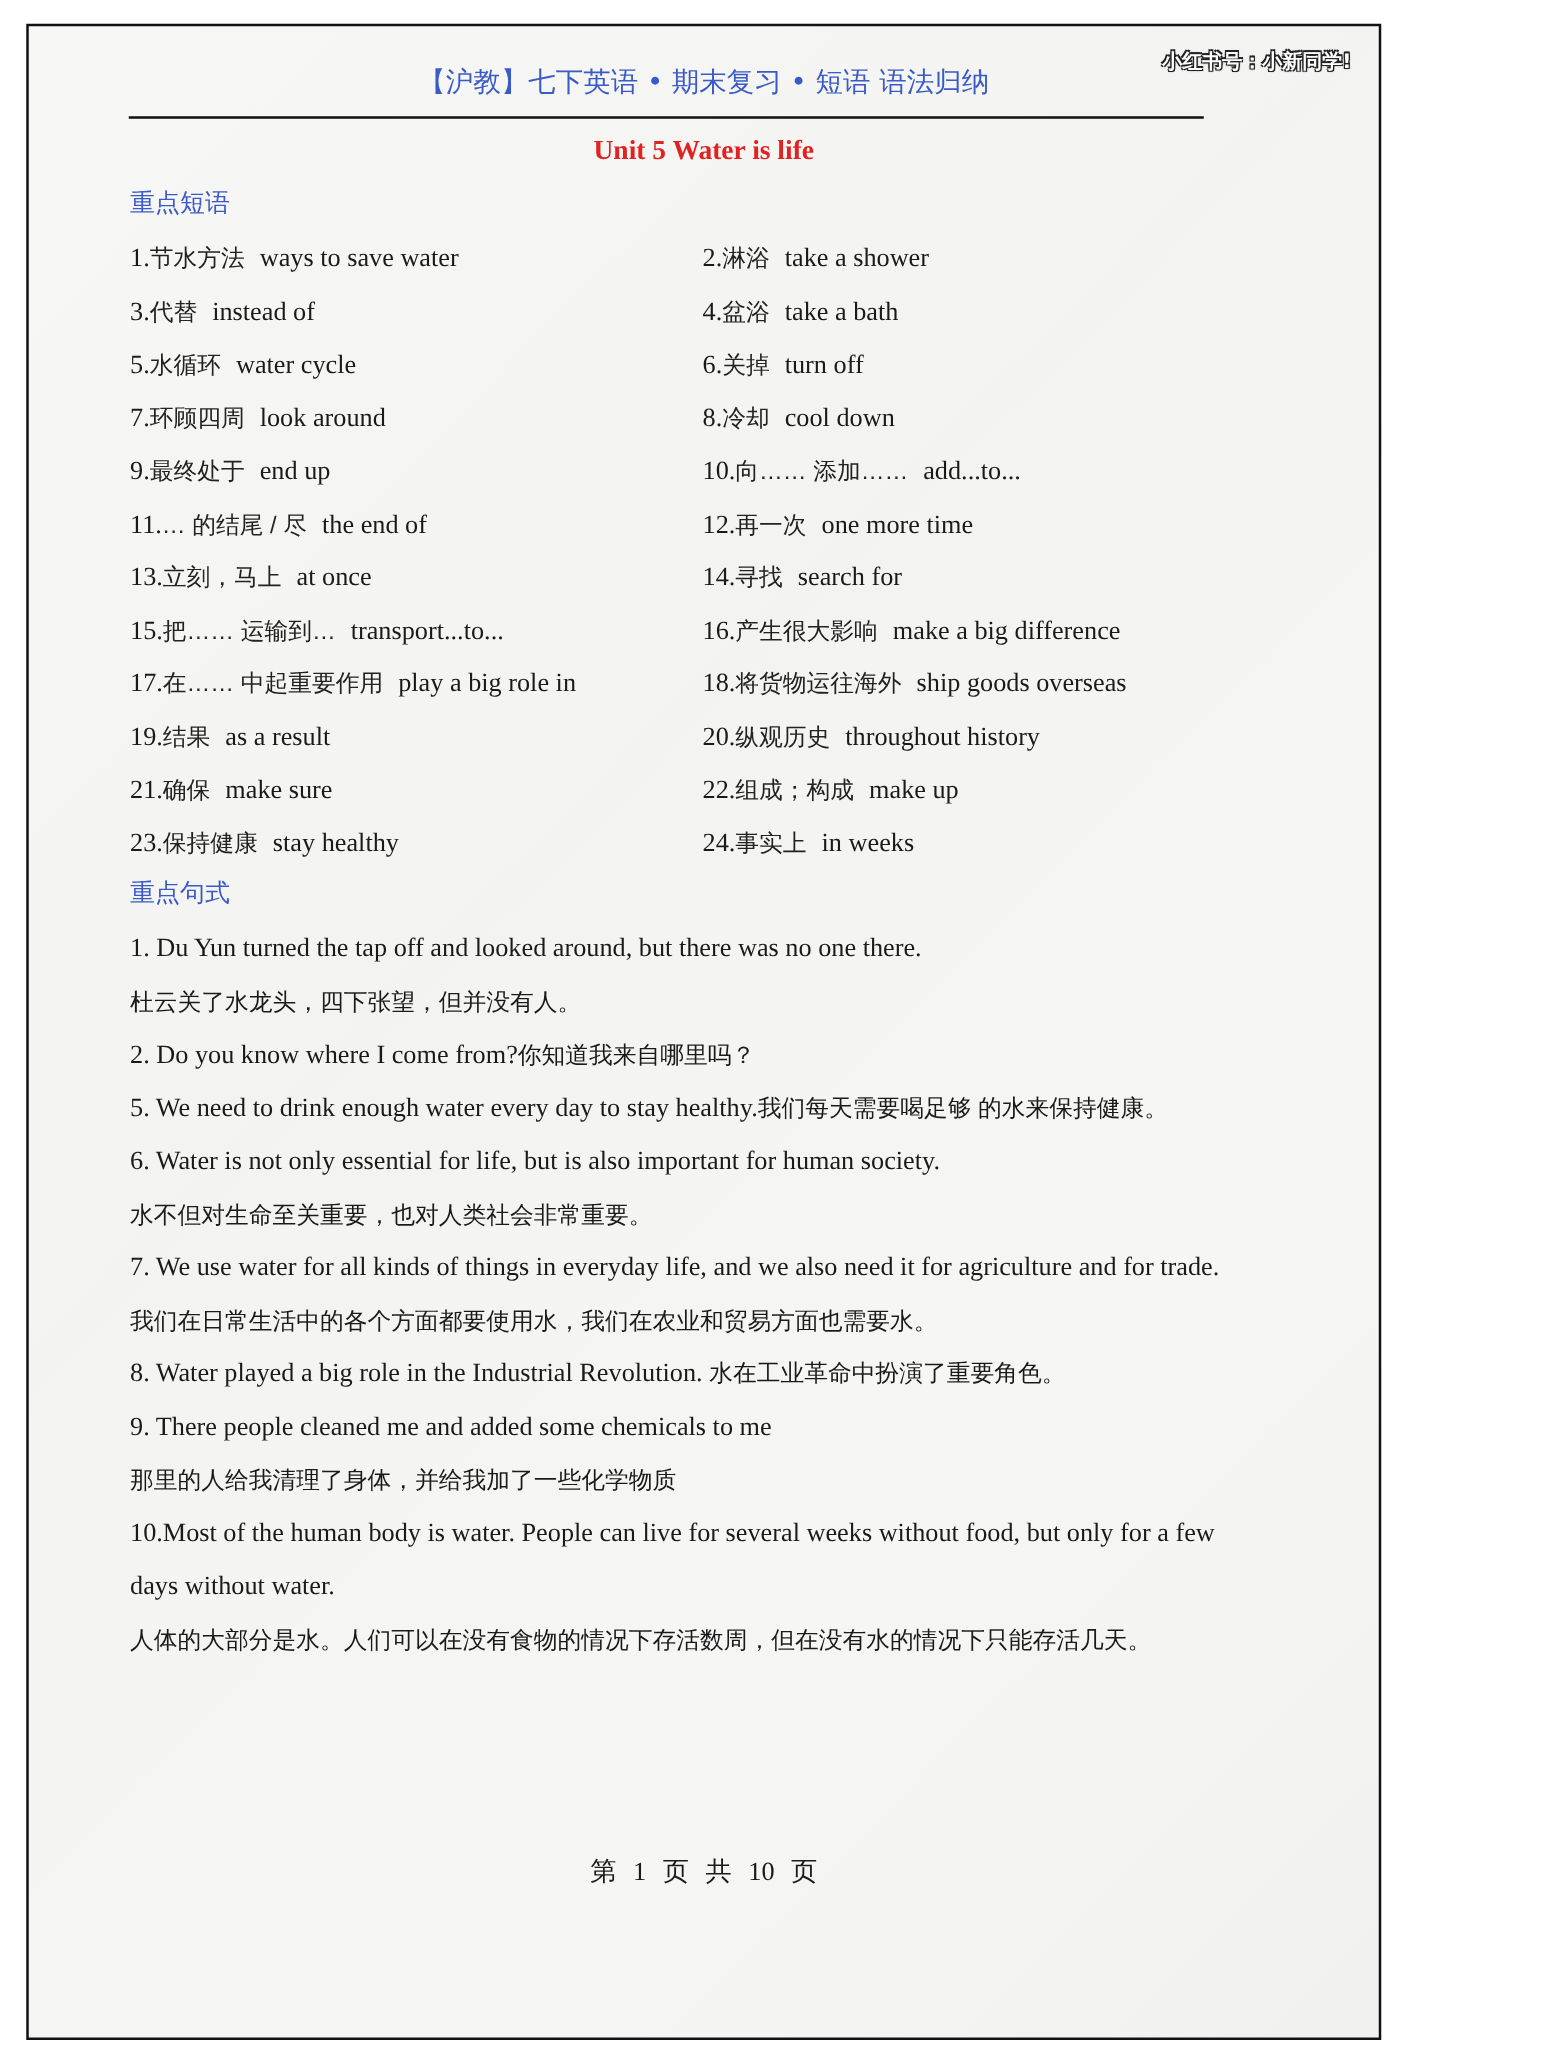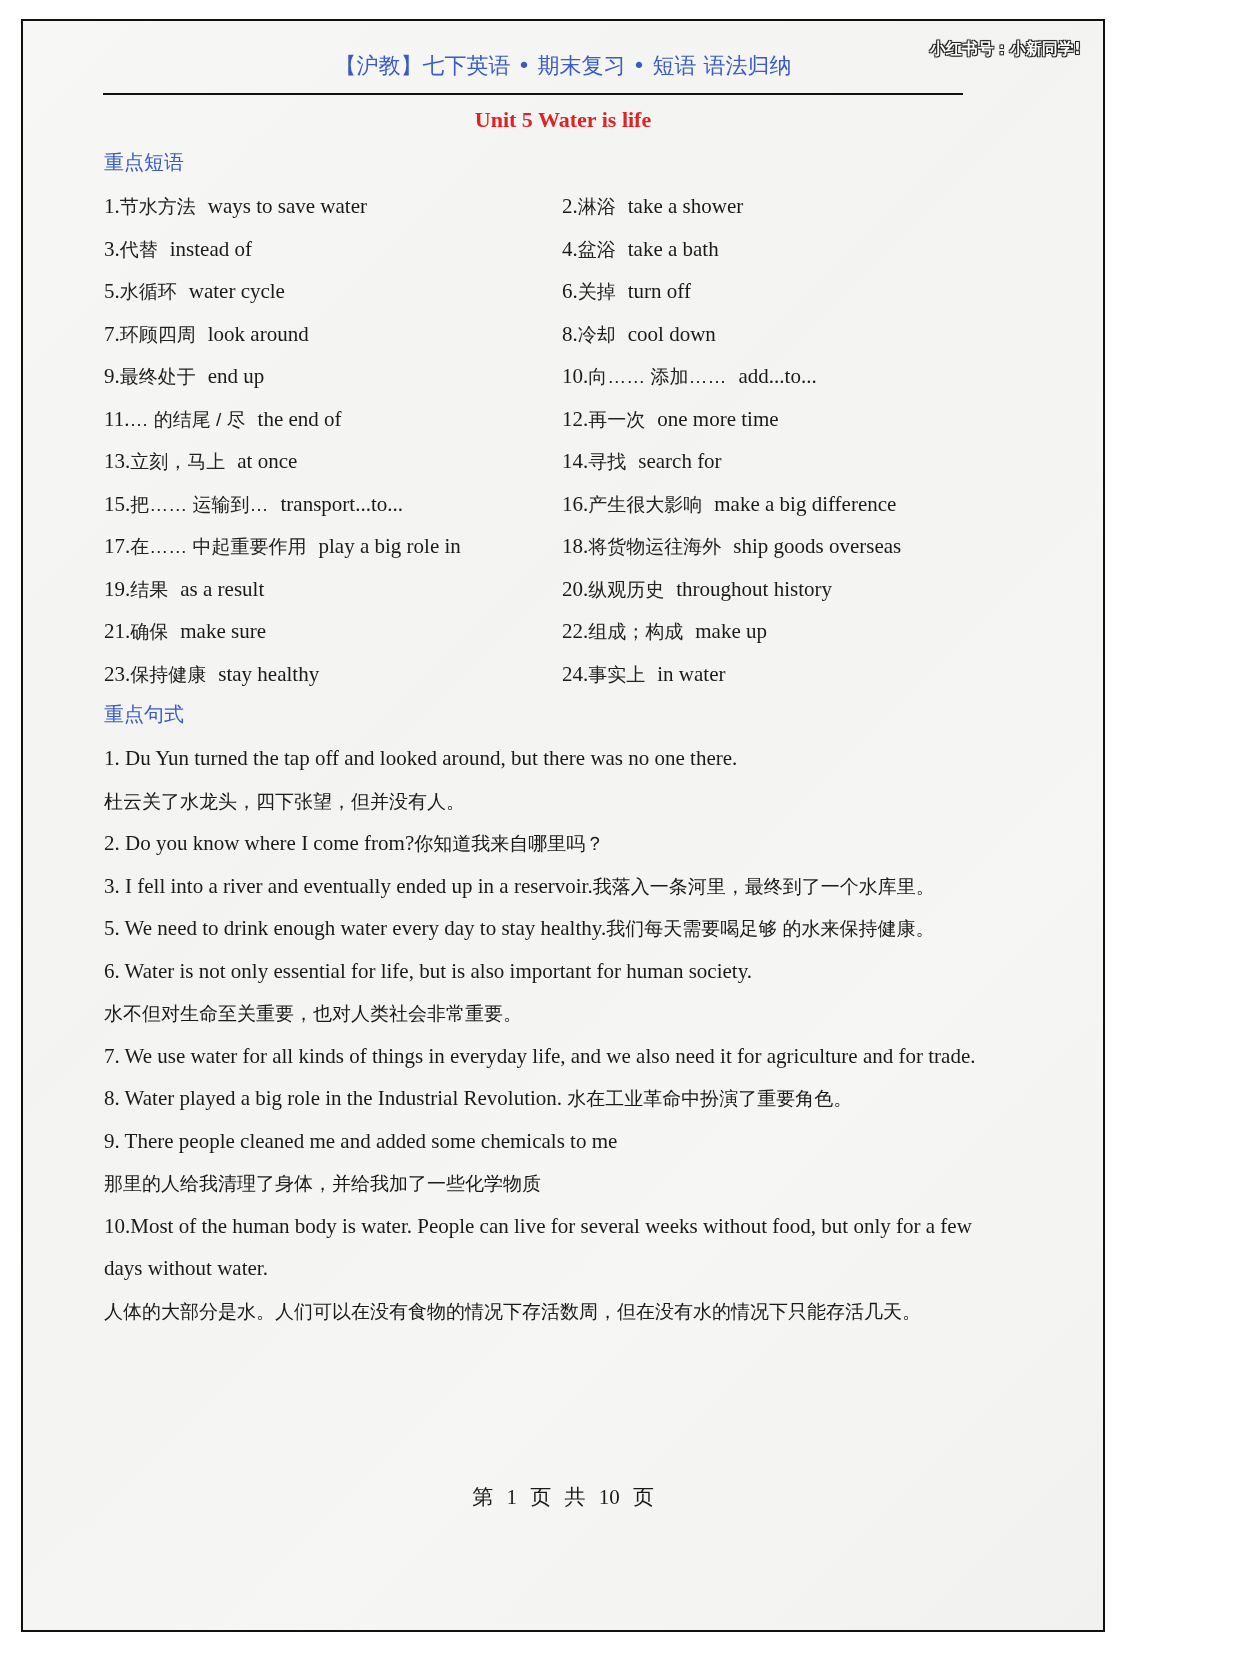--- a/index.html
+++ b/index.html
@@ -83,34 +83,34 @@
       <div class="phrase"><span class="num">14.</span><span class="zh">寻找</span><span class="en">search for</span></div>
       <div class="phrase"><span class="num">15.</span><span class="zh">把…… 运输到…</span><span class="en">transport...to...</span></div>
       <div class="phrase"><span class="num">16.</span><span class="zh">产生很大影响</span><span class="en">make a big difference</span></div>
       <div class="phrase"><span class="num">17.</span><span class="zh">在…… 中起重要作用</span><span class="en">play a big role in</span></div>
       <div class="phrase"><span class="num">18.</span><span class="zh">将货物运往海外</span><span class="en">ship goods overseas</span></div>
       <div class="phrase"><span class="num">19.</span><span class="zh">结果</span><span class="en">as a result</span></div>
       <div class="phrase"><span class="num">20.</span><span class="zh">纵观历史</span><span class="en">throughout history</span></div>
       <div class="phrase"><span class="num">21.</span><span class="zh">确保</span><span class="en">make sure</span></div>
       <div class="phrase"><span class="num">22.</span><span class="zh">组成；构成</span><span class="en">make up</span></div>
       <div class="phrase"><span class="num">23.</span><span class="zh">保持健康</span><span class="en">stay healthy</span></div>
-      <div class="phrase"><span class="num">24.</span><span class="zh">事实上</span><span class="en">in water</span></div>
+      <div class="phrase"><span class="num">24.</span><span class="zh">事实上</span><span class="en">in weeks</span></div>
     </div>
 
   <div class="section-heading" style="top:680px;">重点句式</div>
 
   <div class="sentences" id="sentence-list">
       <div class="s-line"><span class="en">1. Du Yun turned the tap off and looked around, but there was no one there.</span><span class="zh"></span></div>
       <div class="s-line"><span class="en"></span><span class="zh">杜云关了水龙头，四下张望，但并没有人。</span></div>
       <div class="s-line"><span class="en">2. Do you know where I come from?</span><span class="zh">你知道我来自哪里吗？</span></div>
-      <div class="s-line"><span class="en">3. I fell into a river and eventually ended up in a reservoir.</span><span class="zh">我落入一条河里，最终到了一个水库里。</span></div>
       <div class="s-line"><span class="en">5. We need to drink enough water every day to stay healthy.</span><span class="zh">我们每天需要喝足够 的水来保持健康。</span></div>
       <div class="s-line"><span class="en">6. Water is not only essential for life, but is also important for human society.</span><span class="zh"></span></div>
       <div class="s-line"><span class="en"></span><span class="zh">水不但对生命至关重要，也对人类社会非常重要。</span></div>
       <div class="s-line"><span class="en">7. We use water for all kinds of things in everyday life, and we also need it for agriculture and for trade.</span><span class="zh"></span></div>
+      <div class="s-line"><span class="en"></span><span class="zh">我们在日常生活中的各个方面都要使用水，我们在农业和贸易方面也需要水。</span></div>
       <div class="s-line"><span class="en">8. Water played a big role in the Industrial Revolution.  </span><span class="zh">水在工业革命中扮演了重要角色。</span></div>
       <div class="s-line"><span class="en">9. There people cleaned me and added some chemicals to me</span><span class="zh"></span></div>
       <div class="s-line"><span class="en"></span><span class="zh">那里的人给我清理了身体，并给我加了一些化学物质</span></div>
       <div class="s-line"><span class="en">10.Most of the human body is water. People can live for several weeks without food, but only for a few</span><span class="zh"></span></div>
       <div class="s-line"><span class="en">days without water.</span><span class="zh"></span></div>
       <div class="s-line"><span class="en"></span><span class="zh">人体的大部分是水。人们可以在没有食物的情况下存活数周，但在没有水的情况下只能存活几天。</span></div>
     </div>
 
   <div class="footer">第 1 页 共 10 页</div>
 </div>

